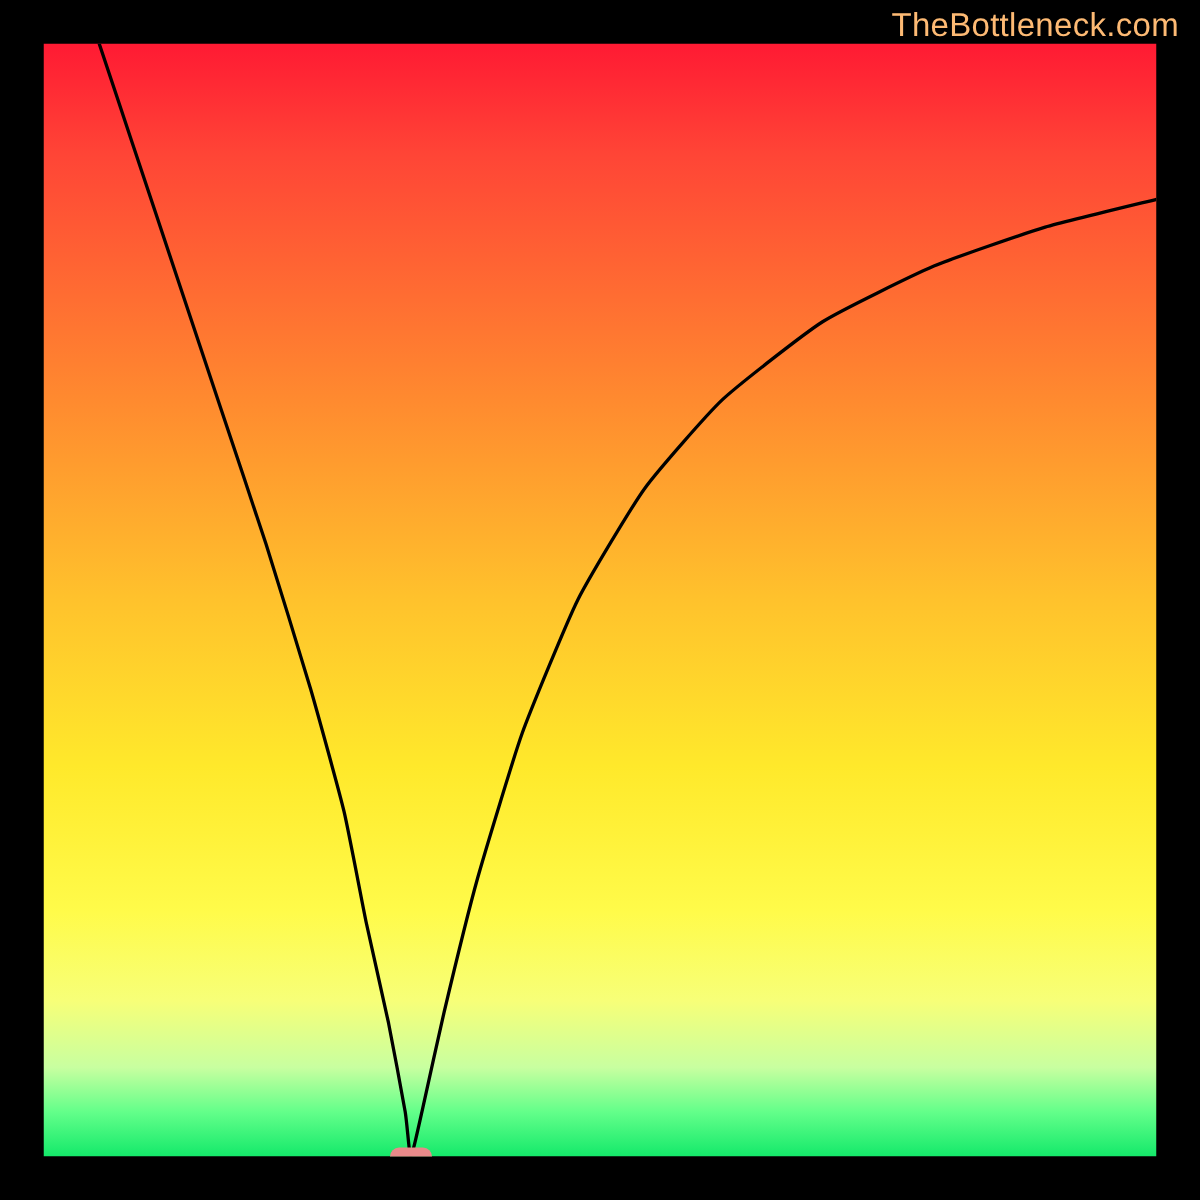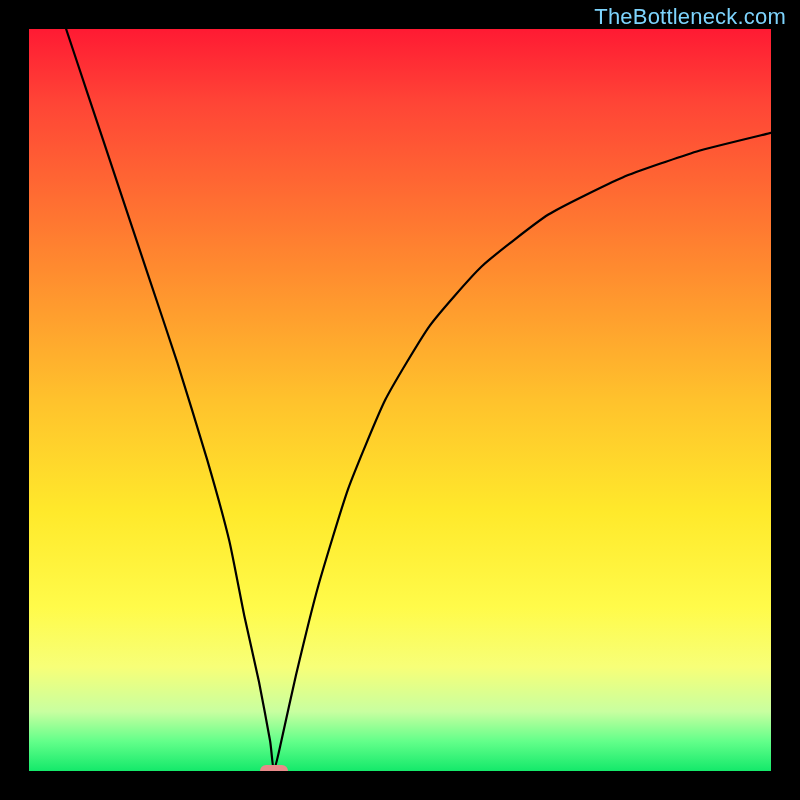--- a/index.html
+++ b/index.html
@@ -14,21 +14,21 @@
   .frame {
     position: relative;
     width: 800px;
     height: 800px;
     background: #000;
   }
   .watermark {
     position: absolute;
     top: 4px;
     right: 14px;
-    color: #7dd3fc;
+    color: #fdba74;
     font-size: 22px;
     font-weight: 500;
     letter-spacing: 0.2px;
     z-index: 30;
   }
   .plot-area {
     position: absolute;
     left: 29px;
     top: 29px;
     width: 742px;

